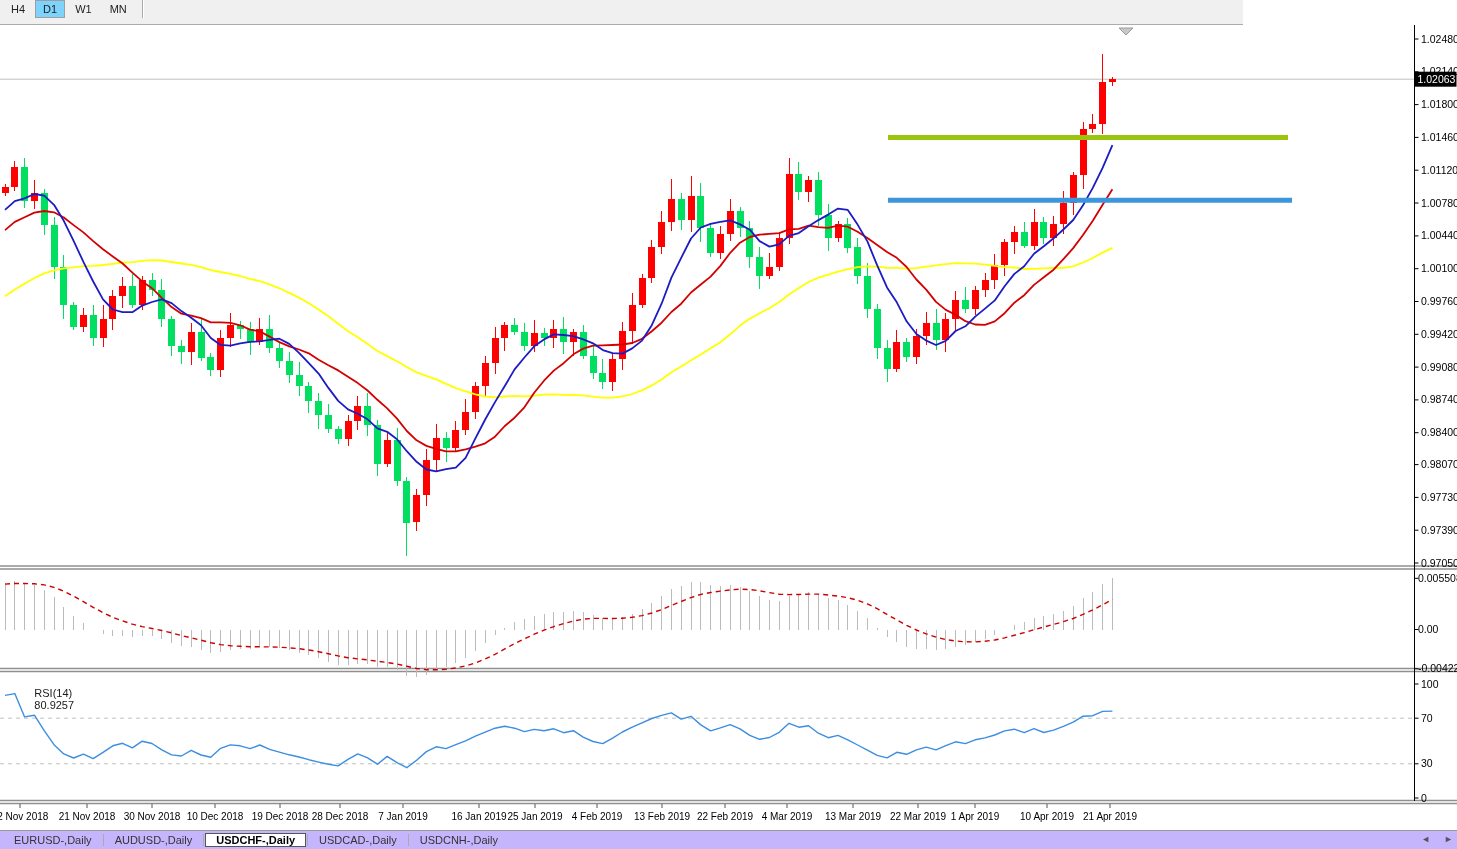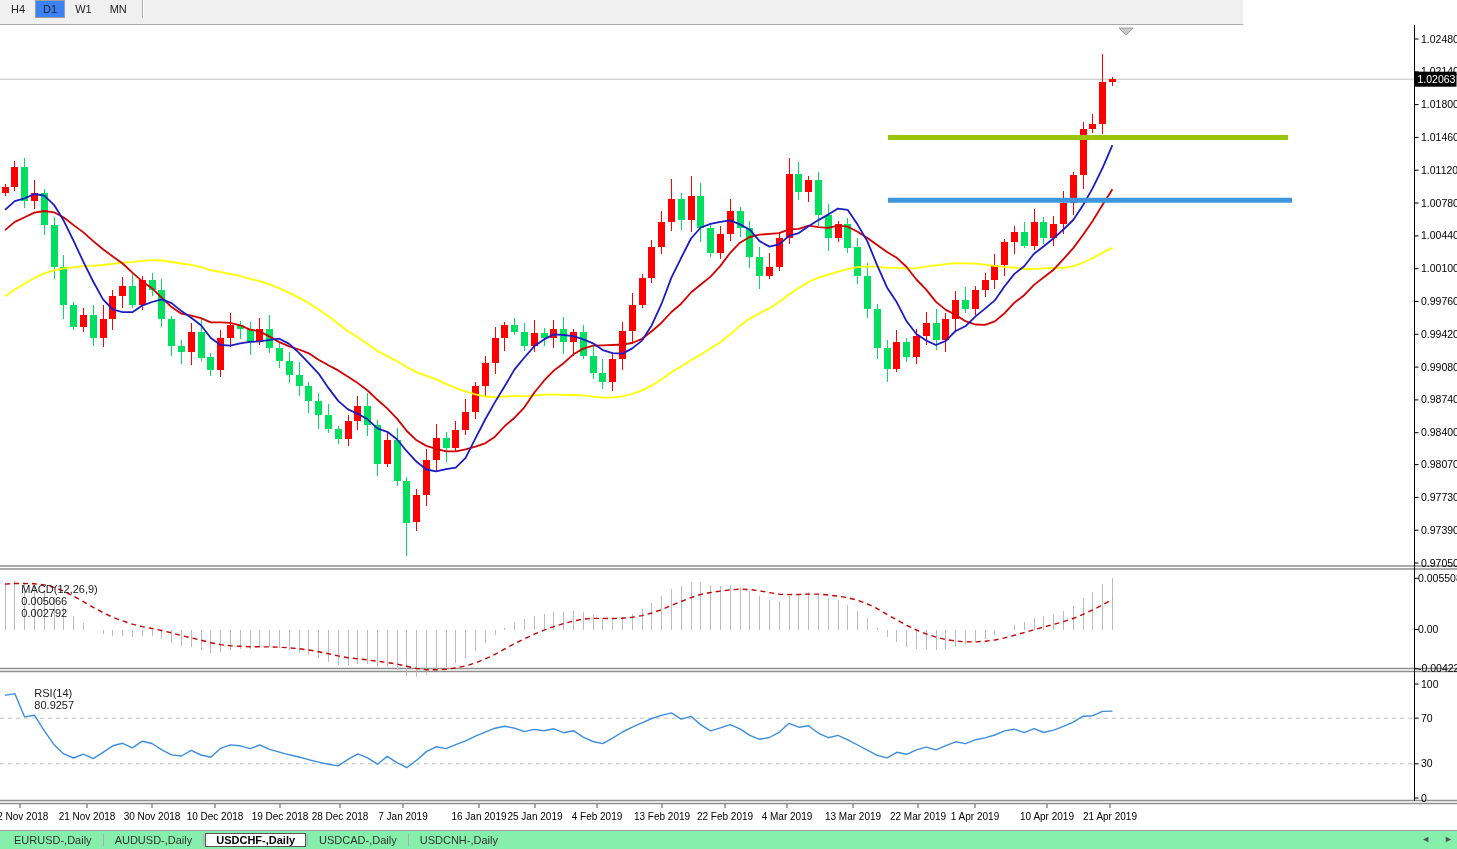--- a/index.html
+++ b/index.html
@@ -3,35 +3,35 @@
 <meta charset="utf-8">
 <style>
   html,body{margin:0;padding:0;background:#fff;}
   .window{position:relative;width:1457px;height:849px;overflow:hidden;background:#fff;
           font-family:"Liberation Sans","DejaVu Sans",sans-serif;font-size:11px;color:#000;}
   
   .toolbar{position:absolute;left:0;top:0;width:1243px;height:25px;background:#F0F0F0;
            border-bottom:1px solid #ACACAC;display:flex;align-items:flex-start;padding-left:2px;box-sizing:border-box;}
   .tbtn{border:1px solid transparent;background:transparent;color:#222;font:inherit;
         padding:2px 7px;margin:0 1px;cursor:default;}
-  .tbtn.active{background:#3b82f6;border:1px solid #9E9E9E;}
+  .tbtn.active{background:#7dd3fc;border:1px solid #9E9E9E;}
   .tsep{width:1px;height:18px;background:#ABABAB;border-right:1px solid #fff;margin:0 6px;}
   
   .chart-area{position:absolute;left:0;top:0;width:1328px;height:831px;}
   svg{position:absolute;left:0;top:0;}
   .overlay-label{position:absolute;white-space:pre;}
   .title-label{left:4px;top:31px;font-weight:bold;}
   .title-label .caret{font-size:9px;margin-right:3px;}
   .title-label span{margin-right:3px;}
   .ind-label{color:#1a1a1a;}
   .ind-label span{margin-right:4px;}
   #macdLabel{left:3px;top:571px;}
   #rsiLabel{left:16px;top:675px;}
   
-  .tabbar{position:absolute;left:0;bottom:0;width:1457px;height:19px;background:#86efac;
+  .tabbar{position:absolute;left:0;bottom:0;width:1457px;height:19px;background:#c4b5fd;
           border-top:1px solid #999;display:flex;align-items:center;padding-left:4px;box-sizing:border-box;}
   .tab{padding:1px 10px;color:#333;cursor:default;}
   .tab.active{background:#fff;border:1px solid #555;font-weight:bold;color:#000;padding:0 10px;}
   .tabsep{width:1px;height:12px;background:#AAA;margin:0 1px;}
   .tab-scroll{position:absolute;right:4px;top:3px;display:flex;gap:14px;color:#555;font-size:9px;}
   .tab-scroll div{cursor:default;}
 </style>
 </head>
 <body>
 
@@ -497,25 +497,20 @@
           <line x1="975" y1="804" x2="975" y2="808" stroke="#555"></line>
           <text x="975" y="820">1 Apr 2019</text>
           <line x1="1047" y1="804" x2="1047" y2="808" stroke="#555"></line>
           <text x="1047" y="820">10 Apr 2019</text>
           <line x1="1110" y1="804" x2="1110" y2="808" stroke="#555"></line>
           <text x="1110" y="820">21 Apr 2019</text>
         </g>
       </svg>
 
 
-    <div class="overlay-label ind-label" id="macdLabel">
-      <span>MACD(12,26,9)</span>
-      <span>0.005066</span>
-      <span>0.002792</span>
-    </div>
 
     <div class="overlay-label ind-label" id="rsiLabel">
       <span>RSI(14)</span>
       <span>80.9257</span>
     </div>
   </div>
 
   <div class="toolbar" id="toolbar">
       <button class="tbtn">H4</button>
       <button class="tbtn active">D1</button>

